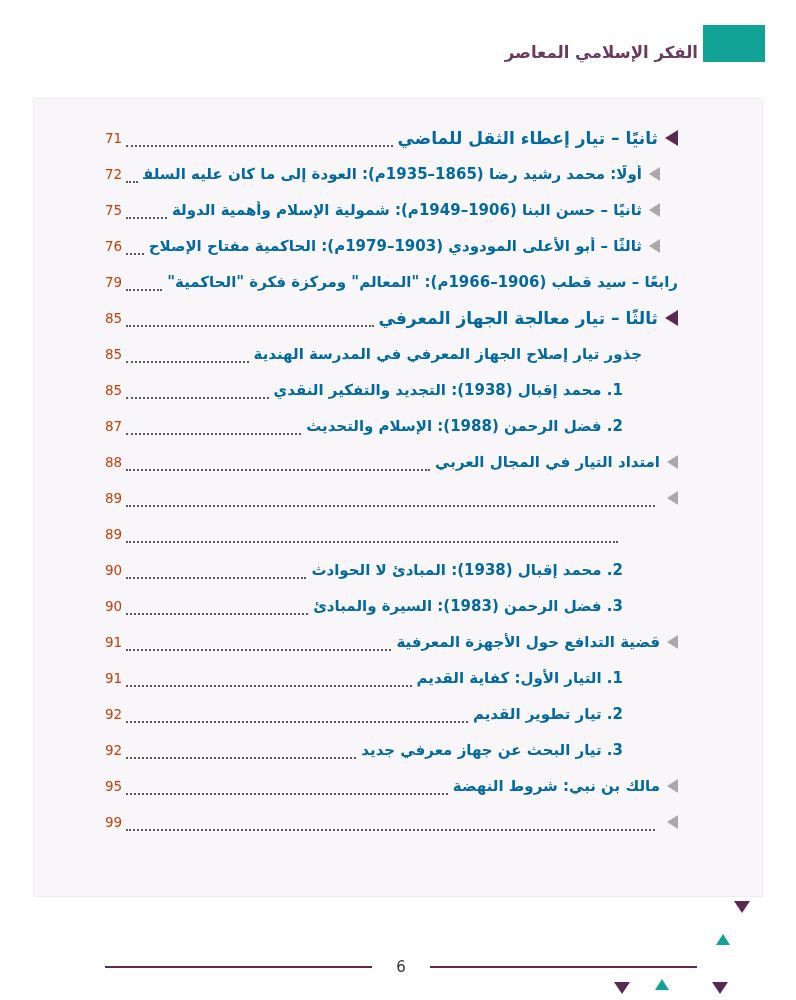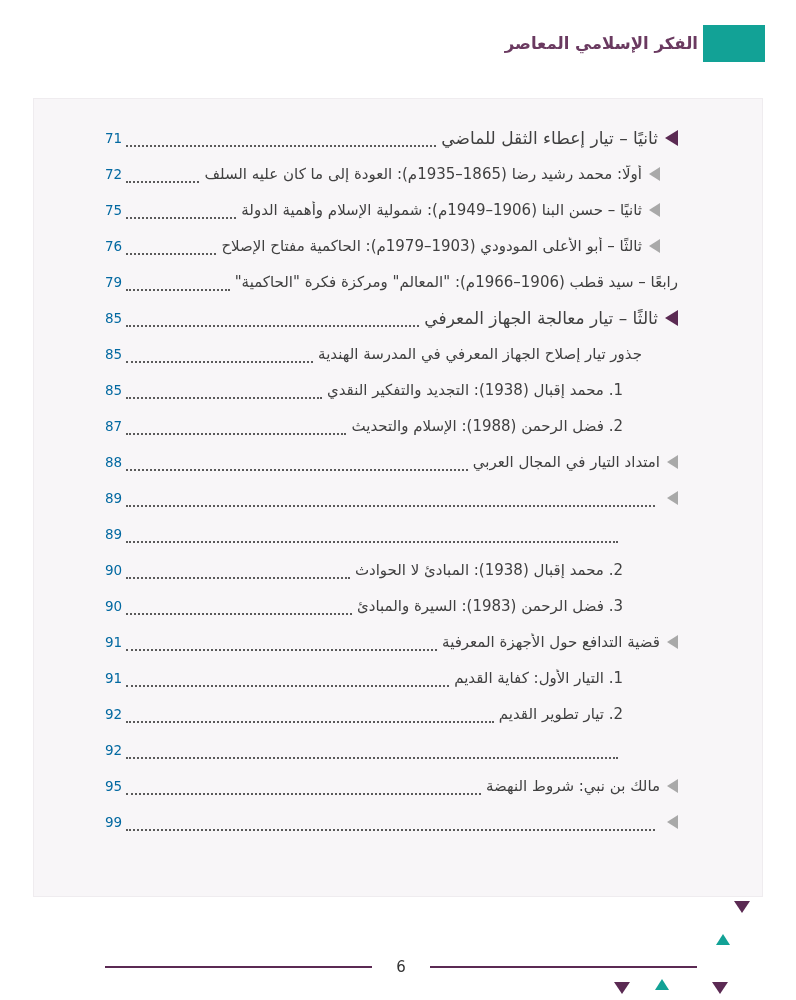--- a/index.html
+++ b/index.html
@@ -3,21 +3,21 @@
 <meta charset="utf-8">
 <style>
   html,body{margin:0;padding:0;}
   body{
     width:796px;height:1000px;position:relative;background:#ffffff;
     font-family:"DejaVu Sans", sans-serif;overflow:hidden;
   }
   
   .header{
     position:absolute;top:25px;right:31px;
-    display:flex;flex-direction:row-reverse;align-items:center;gap:5px;
+    display:flex;flex-direction:row-reverse;align-items:flex-end;gap:5px;
   }
   .brand-rect{width:62px;height:37px;background:#12a296;}
   .header-title{
     color:#6a3a60;font-size:16.5px;font-weight:bold;direction:rtl;white-space:nowrap;
   }
   
   .content-box{
     position:absolute;left:33px;top:98px;width:730px;height:799px;
     background:#f8f6f8;border:1px solid #efecef;box-sizing:border-box;
     padding:21px 84px 0 71px;
@@ -28,30 +28,30 @@
   .toc-row .bullet{width:0;height:0;flex:0 0 auto;margin-left:7px;}
   .bullet.purple{
     border-top:8px solid transparent;border-bottom:8px solid transparent;
     border-right:13px solid #5b2a53;
   }
   .bullet.gray{
     border-top:7px solid transparent;border-bottom:7px solid transparent;
     border-right:11px solid #a9a9a9;
   }
   .toc-row .txt{
-    color:#404040;font-weight:normal;white-space:nowrap;flex:0 1 auto;overflow:hidden;
+    color:#0369a1;font-weight:bold;white-space:nowrap;flex:0 1 auto;overflow:hidden;
   }
   .toc-row.lg .txt{font-size:17px;}
   .toc-row.md .txt{font-size:15px;}
   .toc-row .leader{
     flex:1 1 12px;min-width:10px;align-self:flex-end;margin:0 5px 9px 4px;
     border-bottom:2.5px dotted #5a5a5a;height:0;
   }
   .toc-row .page{
-    direction:ltr;font-size:13.5px;color:#0369a1;flex:0 0 auto;font-weight:normal;
+    direction:ltr;font-size:13.5px;color:#c2410c;flex:0 0 auto;font-weight:normal;
   }
   .ind-0{padding-right:0;}
   .ind-1{padding-right:18px;}
   .ind-2{padding-right:36px;}
   .ind-3{padding-right:55px;}
   
   .footer{
     position:absolute;left:105px;top:956px;width:592px;height:22px;
     display:flex;align-items:center;column-gap:24px;
   }
@@ -194,20 +194,21 @@
 
   <div class="toc-row md ind-3">
 
     <span class="txt">2. تيار تطوير القديم</span>
     <span class="leader"></span>
     <span class="page">92</span>
   </div>
 
   <div class="toc-row md ind-3">
 
+    <span class="txt">3. تيار البحث عن جهاز معرفي جديد</span>
     <span class="leader"></span>
     <span class="page">92</span>
   </div>
 
   <div class="toc-row md ind-0">
     <span class="bullet gray"></span>
     <span class="txt">مالك بن نبي: شروط النهضة</span>
     <span class="leader"></span>
     <span class="page">95</span>
   </div>

